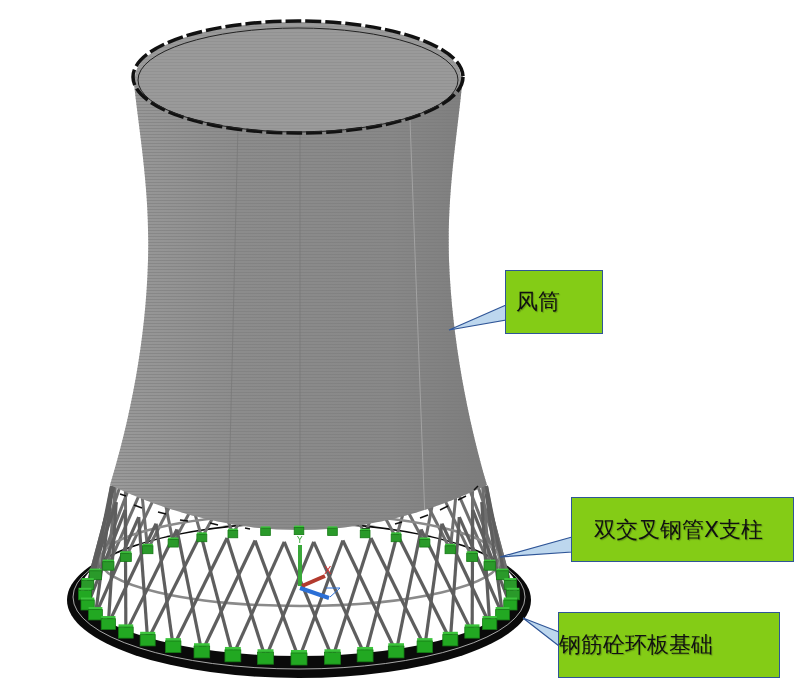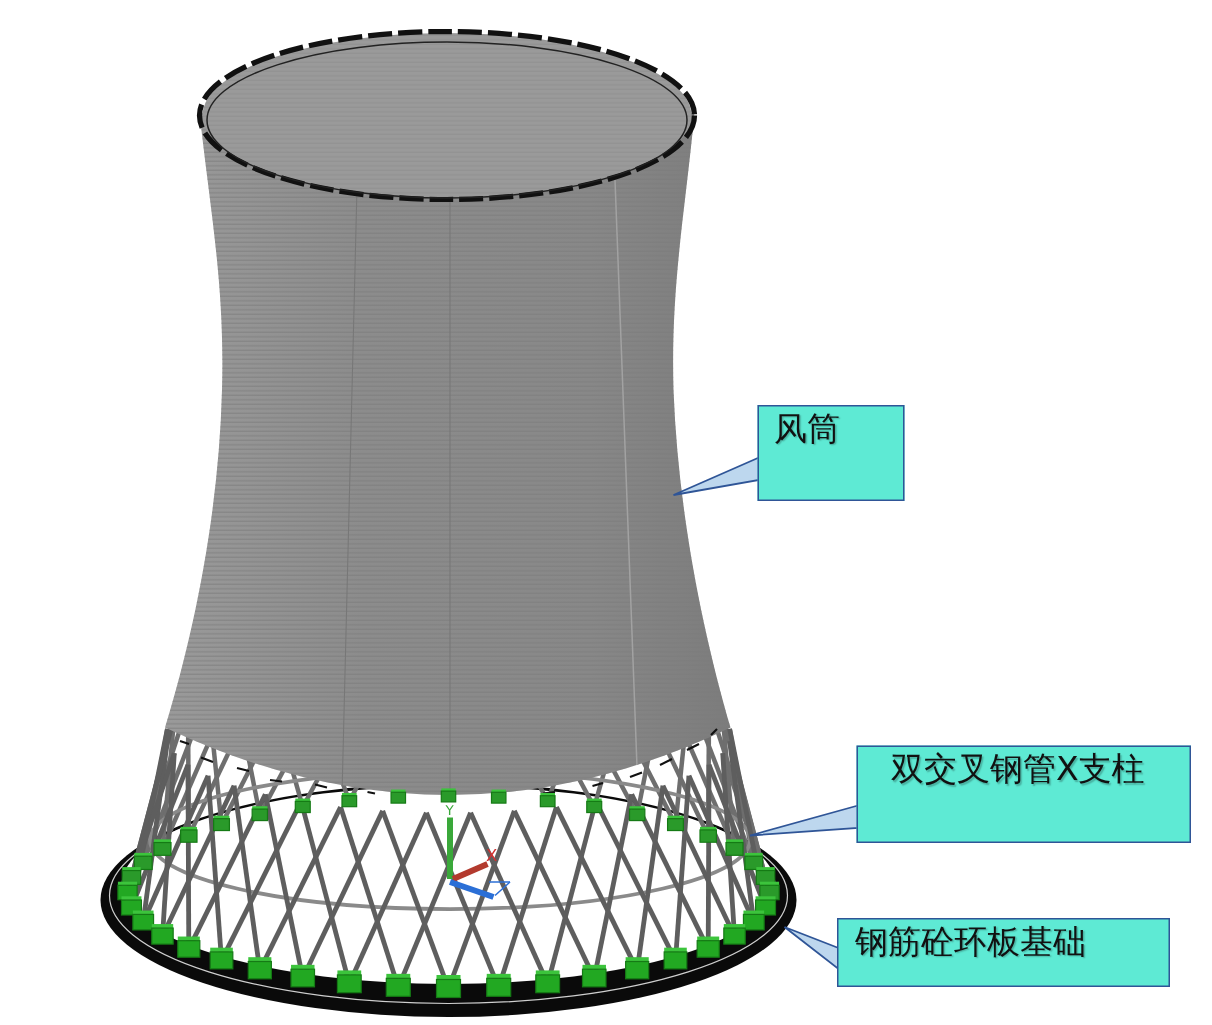--- a/index.html
+++ b/index.html
@@ -1,31 +1,31 @@
 <!DOCTYPE html>
 <html><head>
   <meta charset="utf-8">
   <style>
     html, body { margin: 0; padding: 0; background: #ffffff; }
     body { width: 808px; height: 683px; position: relative; overflow: hidden;
            font-family: "DejaVu Sans", sans-serif; }
     #stage { position: absolute; left: 0; top: 0; width: 808px; height: 683px; }
     .callout {
       position: absolute;
-      background: #5eead4;
+      background: #84cc16;
       border: 1.5px solid #2f5597;
       box-sizing: border-box;
-      display: flex; align-items: flex-start;
+      display: flex; align-items: center;
       color: #111;
       text-shadow: 1px 1px 1px rgba(0,0,0,0.25);
     }
     .callout span { white-space: nowrap; }
     #callout-1 { left: 505px; top: 270px; width: 98px; height: 64px; padding-left: 10px; font-size: 22px; }
     #callout-2 { left: 571px; top: 497px; width: 223px; height: 65px; padding-left: 22px; font-size: 22px; }
-    #callout-3 { left: 558px; top: 612px; width: 222px; height: 46px; padding-left: 11px; font-size: 22px; }
+    #callout-3 { left: 558px; top: 612px; width: 222px; height: 66px; font-size: 22px; }
   </style>
 </head>
 <body>
 
 <div id="stage">
   <svg width="808" height="683" viewBox="0 0 808 683">
     <defs>
       <linearGradient id="shellGrad" x1="0" x2="1" y1="0" y2="0">
         <stop offset="0" stop-color="#9a9a9a"></stop>
         <stop offset="0.35" stop-color="#8c8c8c"></stop>

